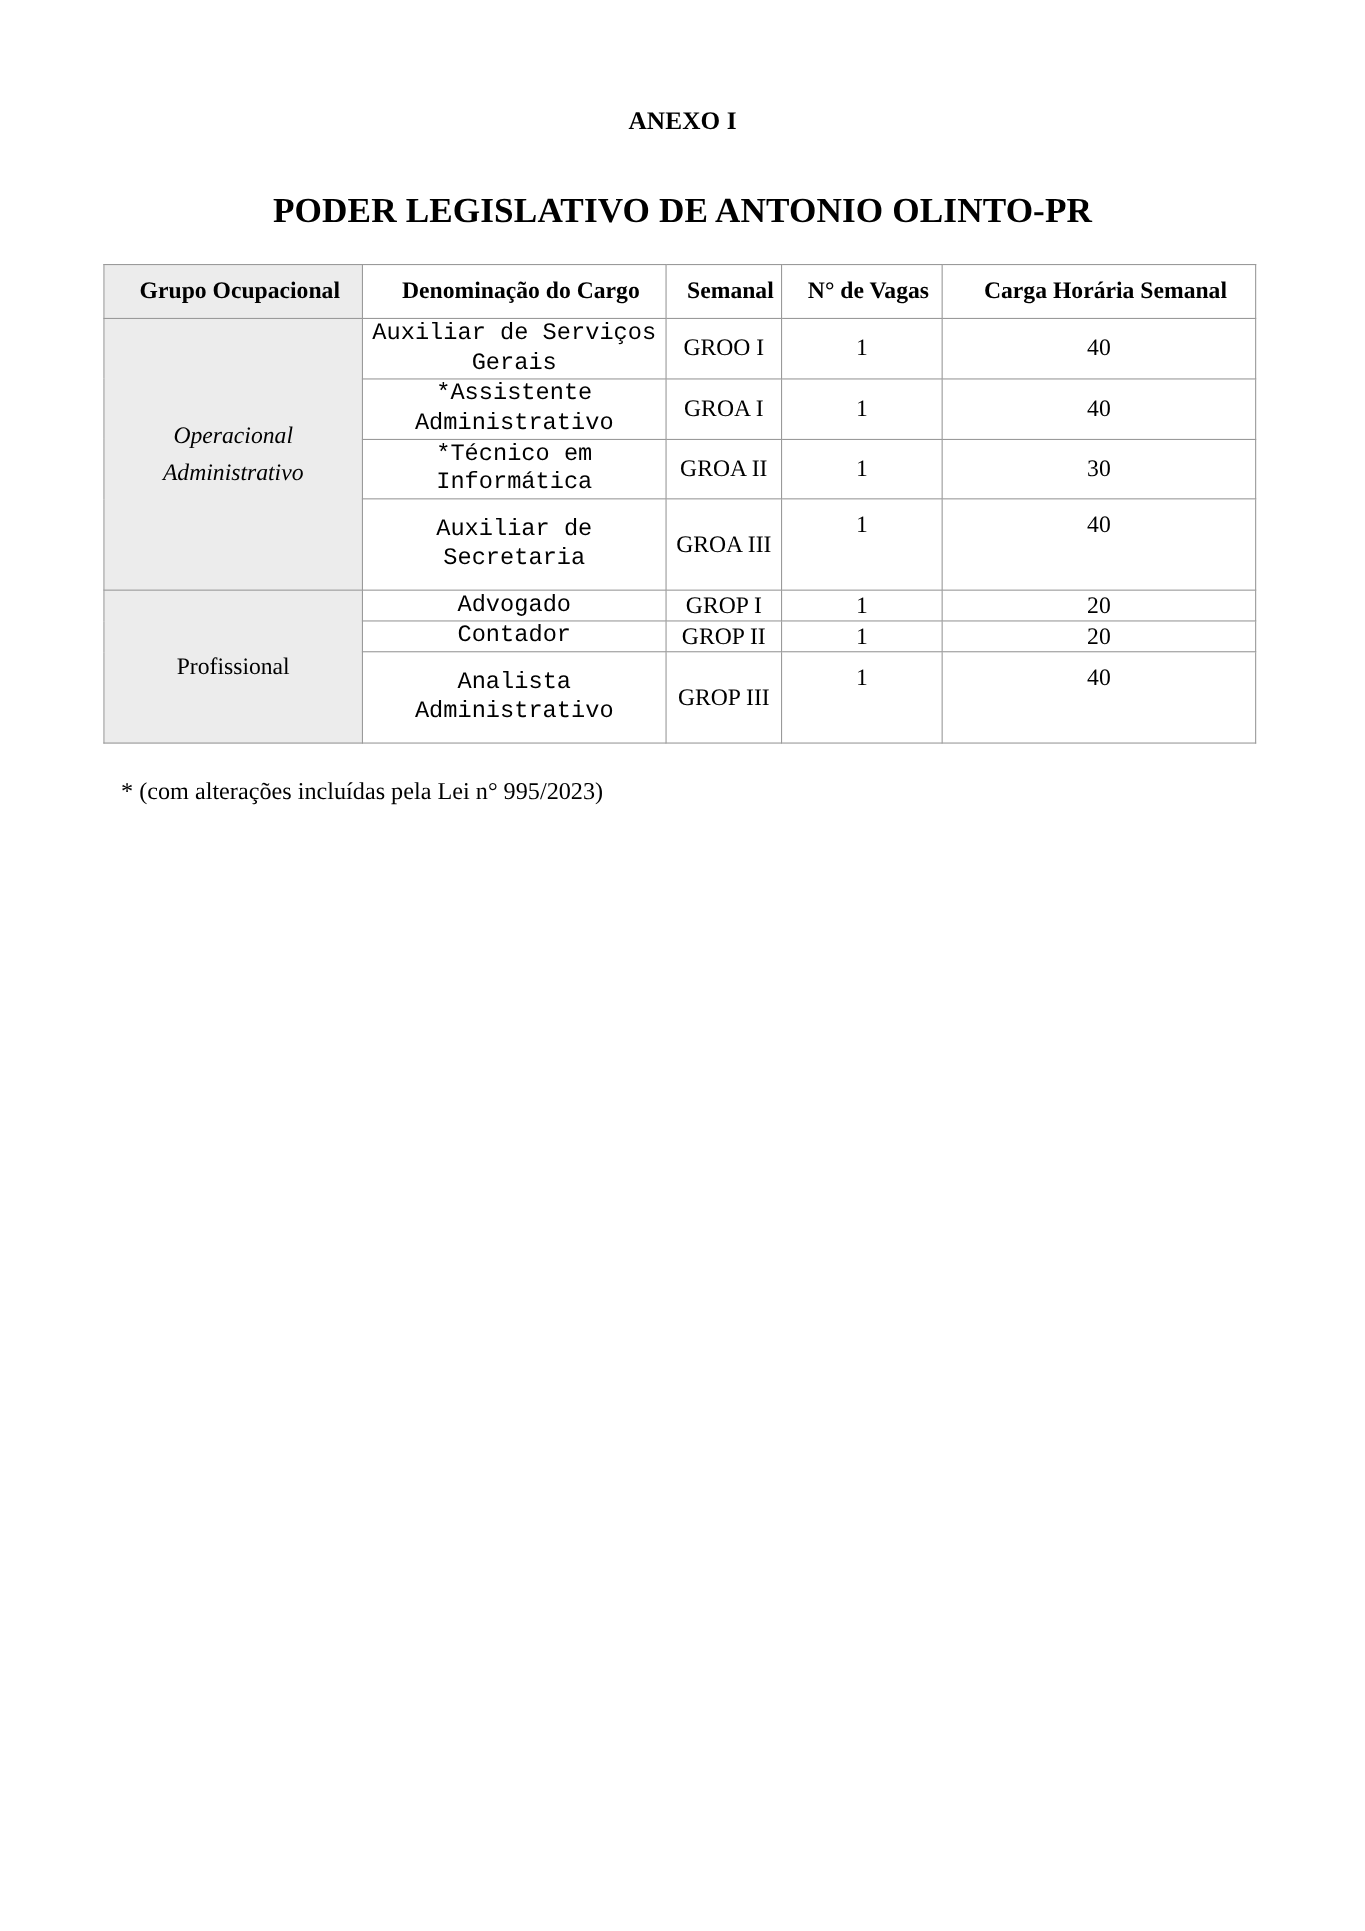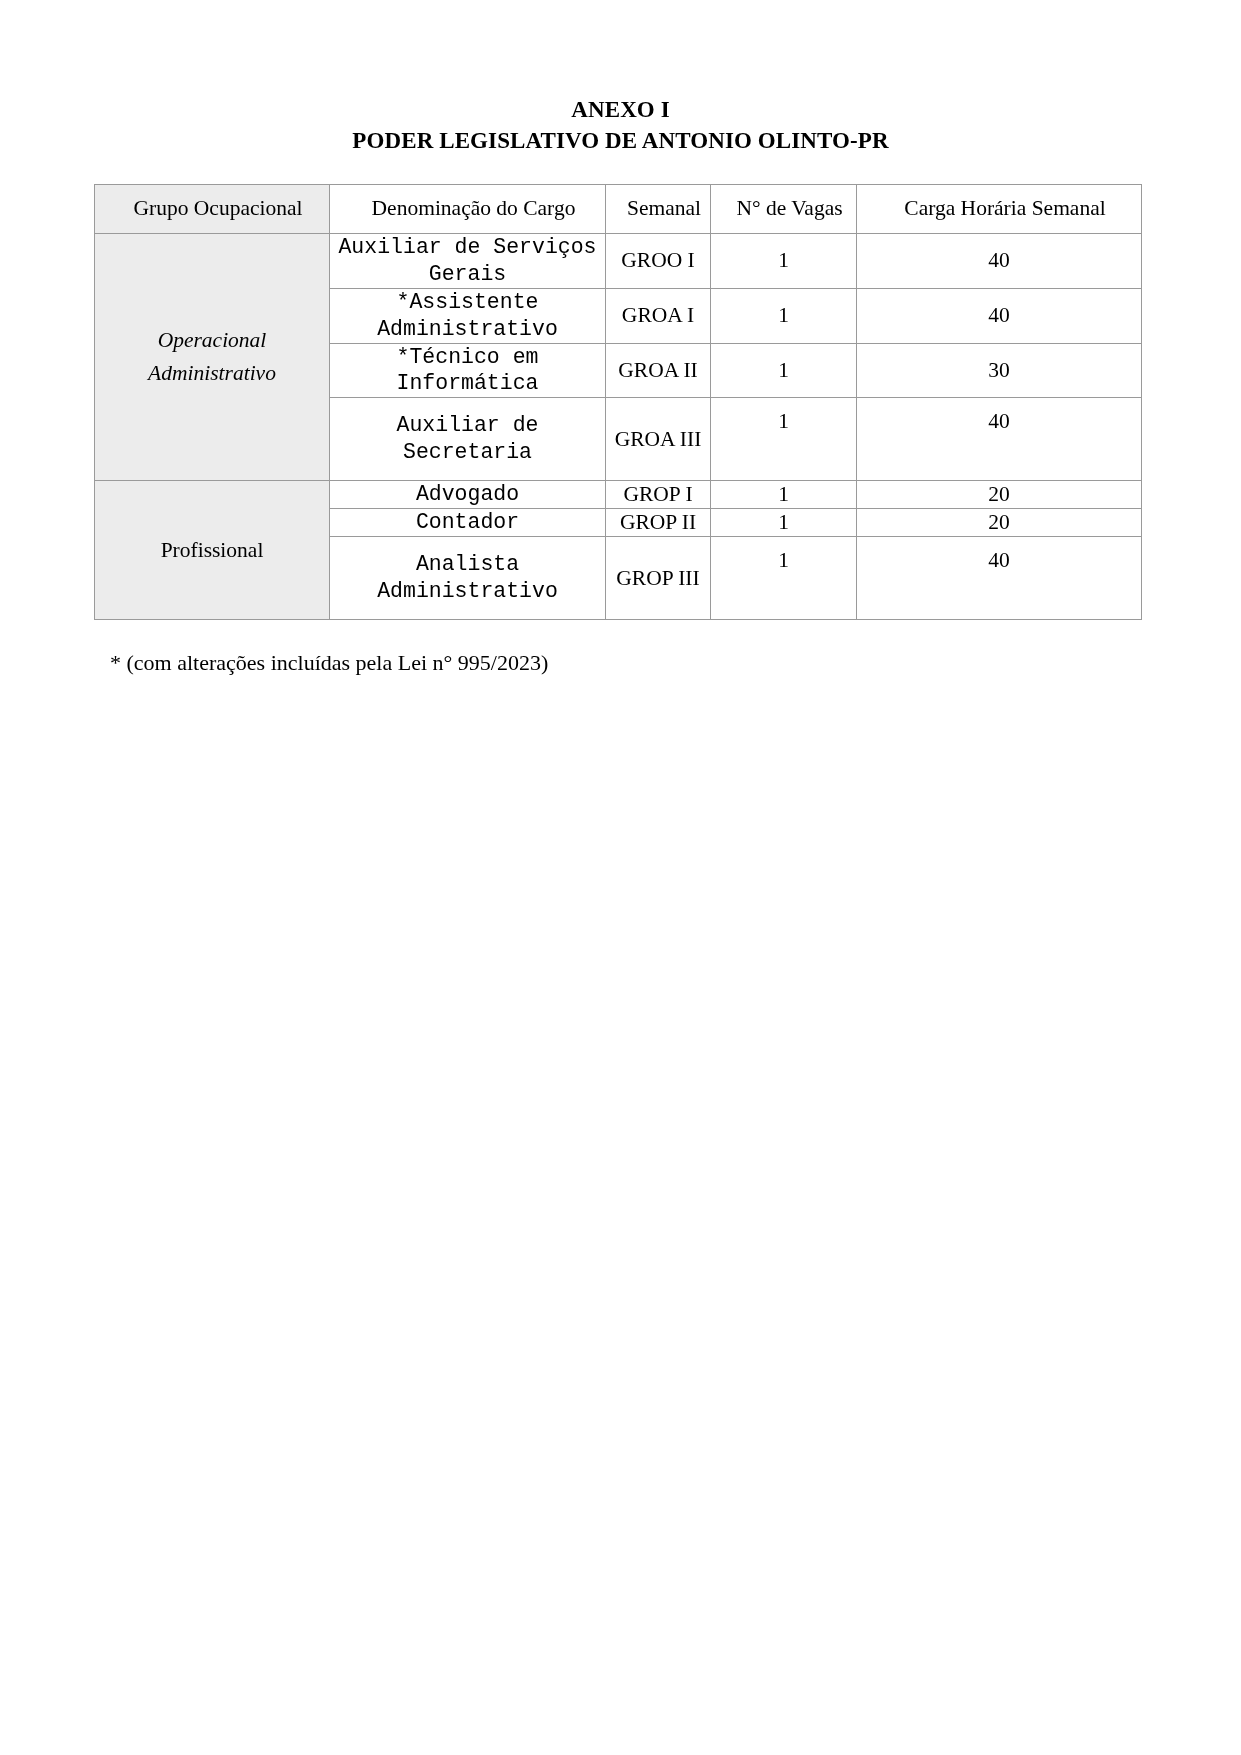--- a/index.html
+++ b/index.html
@@ -23,40 +23,40 @@
   }
   .title-block {
     text-align: center;
     font-weight: bold;
     font-size: 23px;
     line-height: 1.33;
     letter-spacing: 0.1px;
   }
   .title-line1 { font-size: 23px; }
   .title-line2 { font-size: 23.5px; }
-  .title-line3 { font-size: 23px; }
+  .title-line3 { font-size: 32px; margin-top: 44px; }
 
   table.main {
     border-collapse: collapse;
     margin-top: 28px;
     margin-left: 4px;
     width: 1047px;
     table-layout: fixed;
   }
   table.main td, table.main th {
     border: 1px solid #9a9a9a;
     padding: 0;
     vertical-align: middle;
     text-align: center;
     font-size: 21.5px;
     font-weight: normal;
     line-height: 1.25;
   }
   table.main thead th {
-    font-weight: normal;
+    font-weight: bold;
     font-size: 21.5px;
     padding: 10px 4px 11px 16px;
     background: #ececec;
   }
   table.main thead th.plain {
     background: #ffffff;
   }
   td.group {
     background: #ececec;
     font-size: 21.5px;

